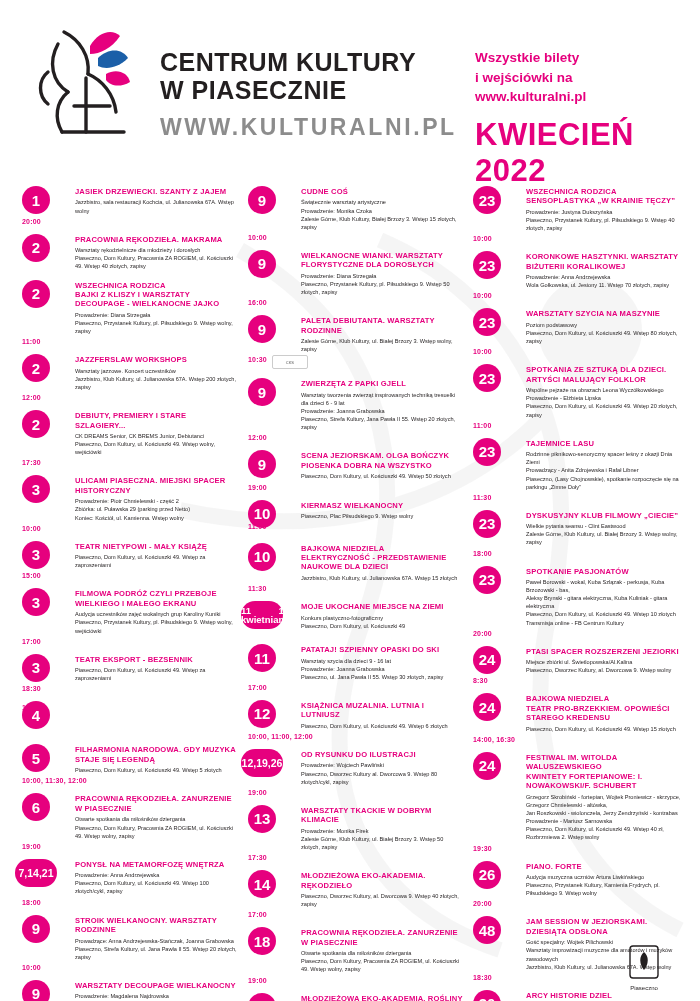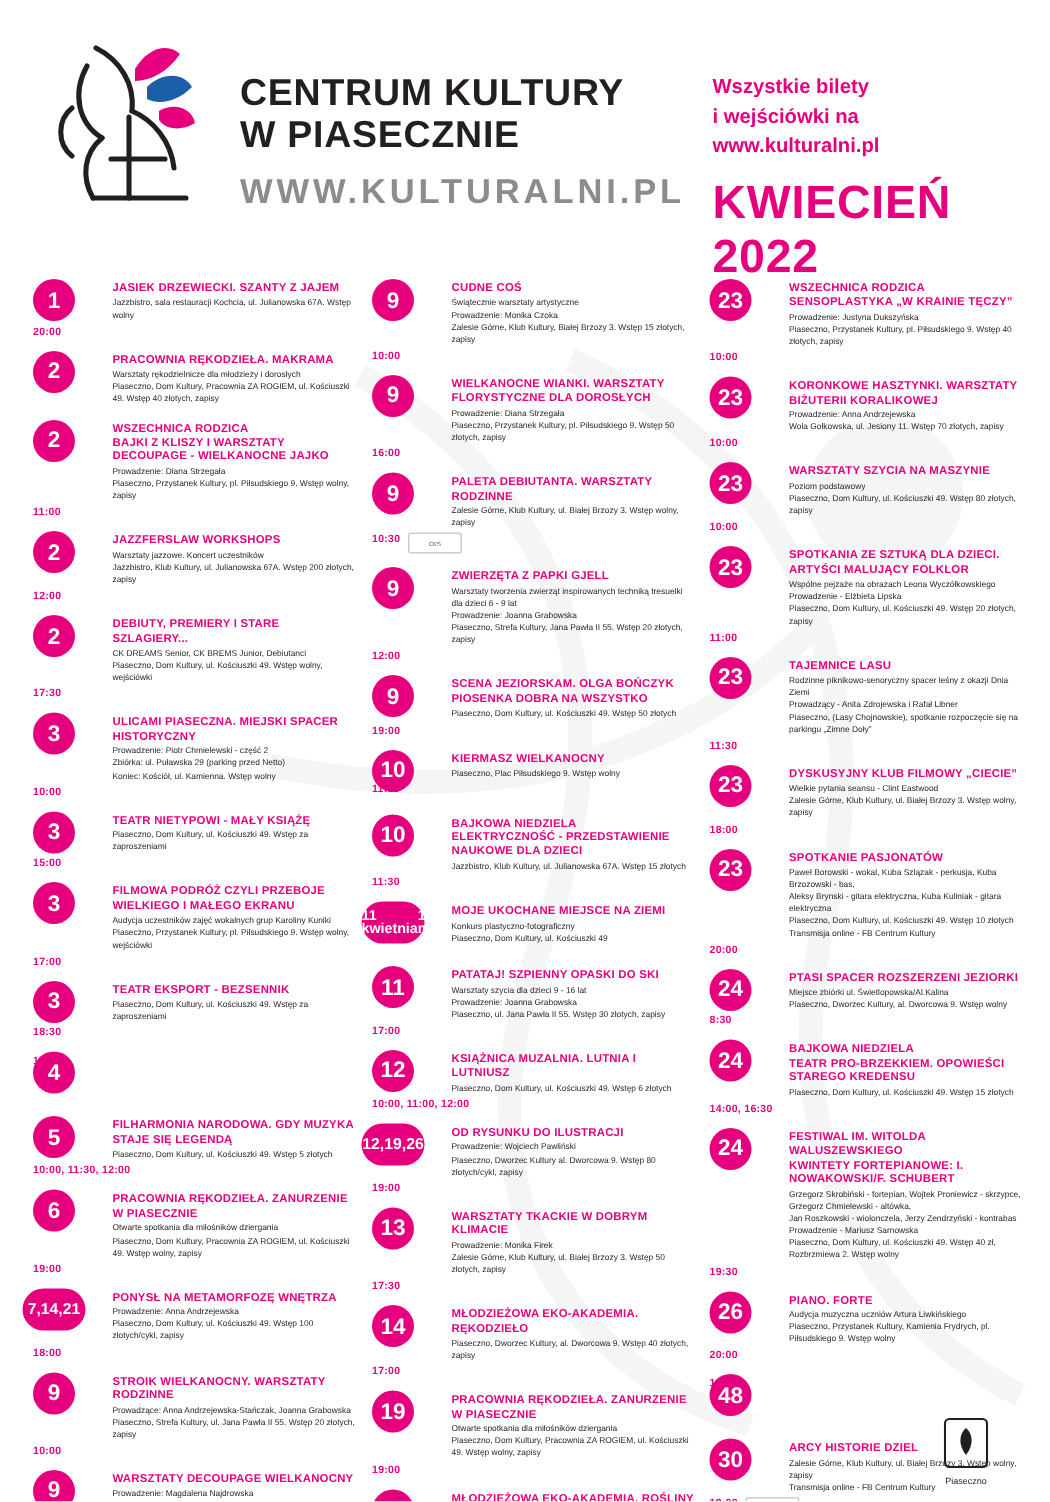--- a/index.html
+++ b/index.html
@@ -484,21 +484,21 @@
           <div class="ev-body">
             <div class="ev-title">MŁODZIEŻOWA EKO-AKADEMIA. RĘKODZIEŁO</div>
             <div class="ev-desc">Piaseczno, Dworzec Kultury, al. Dworcowa 9. Wstęp 40 złotych, zapisy</div>
           </div>
           <div class="ev-foot">
             <div class="time">17:00</div>
           </div>
         </div>
         <div class="event">
           <div class="badge">
-            <span>19</span>
+            <span>18</span>
           </div>
           <div class="ev-body">
             <div class="ev-title">PRACOWNIA RĘKODZIEŁA. ZANURZENIE W PIASECZNIE</div>
             <div class="ev-desc">Otwarte spotkania dla miłośników dziergania<br>Piaseczno, Dom Kultury, Pracownia ZA ROGIEM, ul. Kościuszki 49. Wstęp wolny, zapisy</div>
           </div>
           <div class="ev-foot">
             <div class="time">19:00</div>
           </div>
         </div>
         <div class="event">
@@ -655,20 +655,24 @@
             <div class="ev-title">PIANO. FORTE</div>
             <div class="ev-desc">Audycja muzyczna uczniów Artura Liwkińskiego<br>Piaseczno, Przystanek Kultury, Kamienia Frydrych, pl. Piłsudskiego 9. Wstęp wolny</div>
           </div>
           <div class="ev-foot">
             <div class="time">20:00</div>
           </div>
         </div>
         <div class="event">
           <div class="badge">
             <span>48</span>
+          </div>
+          <div class="ev-body">
+            <div class="ev-title">JAM SESSION W JEZIORSKAMI. DZIESIĄTA ODSŁONA</div>
+            <div class="ev-desc">Gość specjalny: Wojtek Pilichowski<br>Warsztaty improwizacji muzyczne dla amatorów i muzyków zawodowych<br>Jazzbistro, Klub Kultury, ul. Julianowska 67A. Wstęp wolny</div>
           </div>
           <div class="ev-foot">
             <div class="time">18:30</div>
           </div>
         </div>
         <div class="event">
           <div class="badge">
             <span>30</span>
           </div>
           <div class="ev-body">

